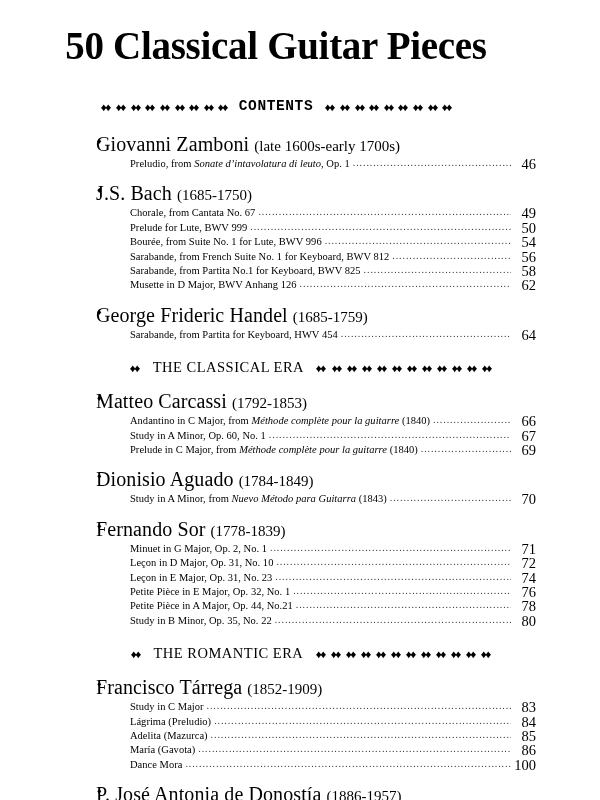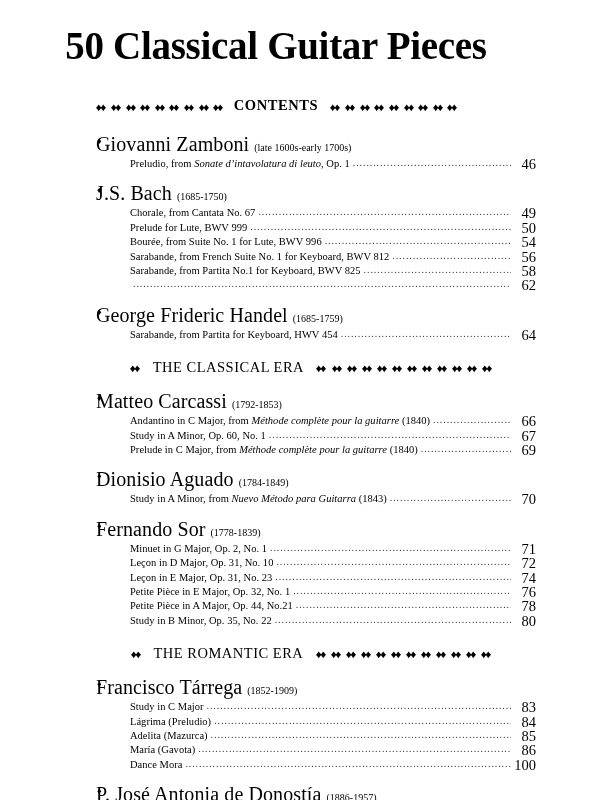--- a/index.html
+++ b/index.html
@@ -53,21 +53,21 @@
     letter-spacing: -1.5px;
     margin: 0 3.2px;
     display: inline-block;
     transform: scaleX(1.15);
   }
   .contents-label {
     font-size: 14.5px;
     font-weight: bold;
     letter-spacing: 0.6px;
     margin: 0 9px;
-    font-family: Liberation Serif, serif;
+    font-family: Liberation Mono, monospace;
   }
 
   
   .era-bar {
     margin-left: 86px;
     margin-right: 18px;
     display: flex;
     align-items: center;
     white-space: nowrap;
   }
@@ -105,21 +105,21 @@
     font-size: 9px;
     line-height: 1;
     top: 4px;
   }
   .composer-name {
     font-size: 20px;
     letter-spacing: 0.1px;
     text-align: right;
   }
   .composer-dates {
-    font-size: 10px;
+    font-size: 15px;
     margin-left: 5px;
     letter-spacing: 0px;
     text-align: center;
   }
 
   
   .pieces {
     margin-top: 1px;
   }
   .piece-row {
@@ -213,20 +213,21 @@
             <span class="piece-title">Sarabande, from French Suite No. 1 for Keyboard, BWV 812</span>
             <span class="leader"></span>
             <span class="piece-page">56</span>
           </div>
           <div class="piece-row">
             <span class="piece-title">Sarabande, from Partita No.1 for Keyboard, BWV 825</span>
             <span class="leader"></span>
             <span class="piece-page">58</span>
           </div>
           <div class="piece-row">
+            <span class="piece-title">Musette in D Major, BWV Anhang 126</span>
             <span class="leader"></span>
             <span class="piece-page">62</span>
           </div>
         </div>
       </div>
       <div class="composer-block">
         <div class="composer-line">
           <span class="composer-diamond">♦</span>
           <span class="composer-name">George Frideric Handel</span>
           <span class="composer-dates">(1685-1759)</span>

